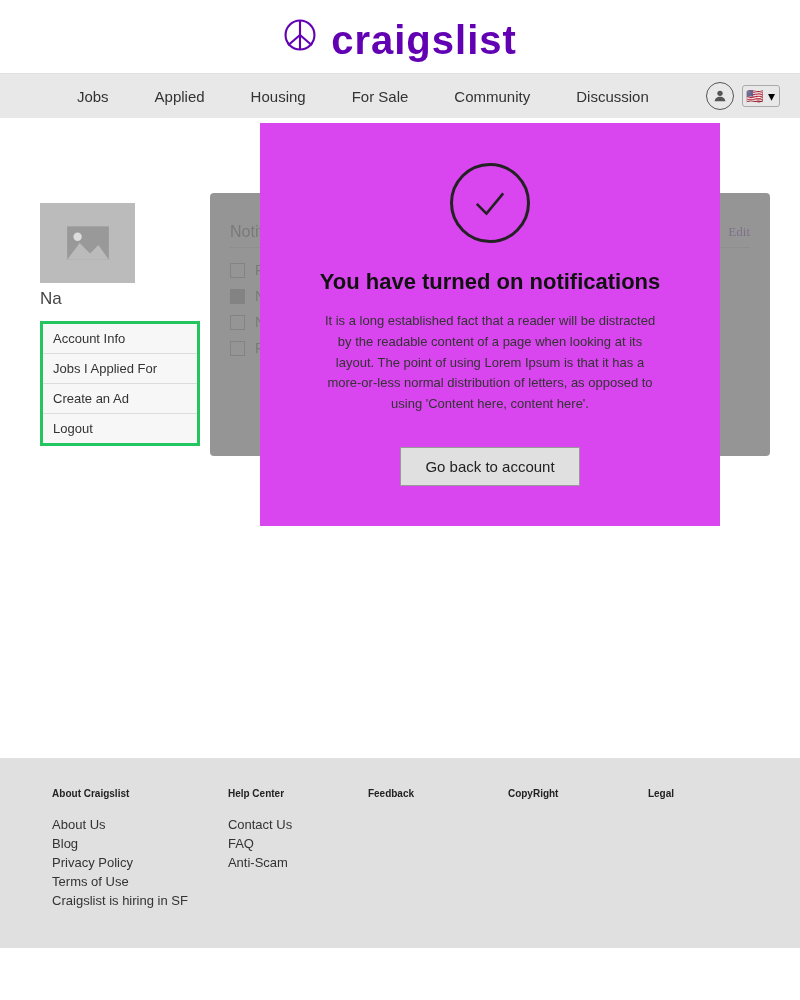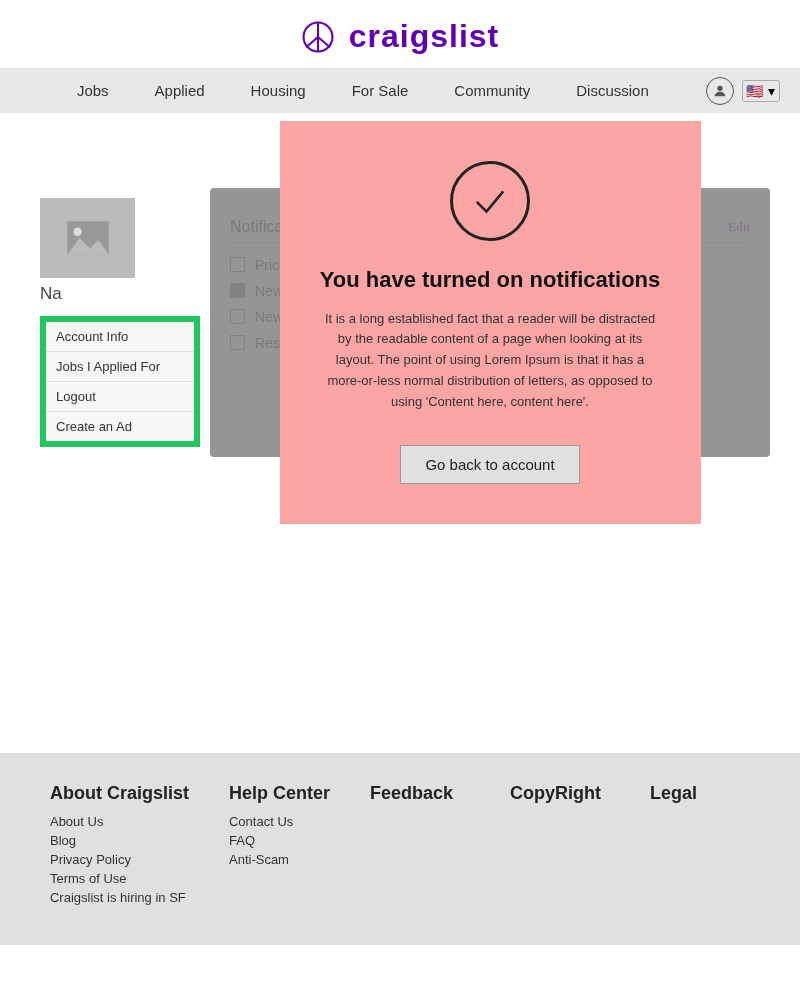--- a/index.html
+++ b/index.html
@@ -1,71 +1,71 @@
 <!DOCTYPE html>
 <html><head>
   <meta charset="utf-8">
   <style>
     * { box-sizing: border-box; margin: 0; padding: 0; }
     body { font-family: Arial, sans-serif; background: #fff; width: 800px; min-height: 1000px; overflow-x: hidden; }
 
     
     .header { background: #fff; text-align: center; padding: 18px 0 10px; border-bottom: 1px solid #e0e0e0; }
-    .logo { color: #6200b3; font-size: 32px; font-weight: bold; letter-spacing: 1px; display: inline-flex; align-items: center; gap: 14px; text-decoration: none; }
+    .logo { color: #6200b3; font-size: 40px; font-weight: bold; letter-spacing: 1px; display: inline-flex; align-items: flex-start; gap: 14px; text-decoration: none; }
     .peace-icon { width: 34px; height: 34px; display: inline-block; }
 
     
     .nav { background: #e8e8e8; display: flex; align-items: center; padding: 0 20px; height: 44px; }
     .nav-links { display: flex; gap: 46px; flex: 1; justify-content: center; }
     .nav-links a { text-decoration: none; color: #333; font-size: 15px; }
     .nav-right { display: flex; align-items: center; gap: 8px; }
     .user-icon { width: 28px; height: 28px; border-radius: 50%; border: 1.5px solid #555; display: flex; align-items: center; justify-content: center; }
     .flag-btn { background: none; border: 1px solid #aaa; border-radius: 3px; padding: 2px 4px; font-size: 14px; cursor: pointer; display: flex; align-items: center; gap: 2px; }
 
     
     .main { padding: 30px 40px; position: relative; min-height: 600px; }
     .page-title { text-align: center; font-size: 26px; font-weight: normal; color: #555; margin-bottom: 24px; }
 
     
     .account-layout { display: flex; gap: 20px; }
     .account-sidebar { width: 160px; flex-shrink: 0; }
     .profile-img { width: 95px; height: 80px; background: #bbb; display: flex; align-items: center; justify-content: center; margin-bottom: 6px; }
     .profile-img svg { width: 50px; height: 50px; fill: #888; }
     .profile-name { font-size: 17px; color: #444; margin-bottom: 12px; }
-    .sidebar-menu { border: 6px solid #22c55e; }
+    .sidebar-menu { border: 3px solid #22c55e; }
     .sidebar-menu a { display: block; padding: 7px 10px; font-size: 13px; color: #333; text-decoration: none; border-bottom: 1px solid #ddd; background: #f7f7f7; }
     .sidebar-menu a:last-child { border-bottom: none; }
 
     
     .account-content { flex: 1; position: relative; }
 
     
     .modal-overlay { position: absolute; top: -10px; left: -10px; right: -10px; bottom: -10px; background: rgba(130,130,130,0.85); z-index: 10; display: flex; align-items: center; justify-content: center; border-radius: 4px; }
-    .modal-box { background: #fca5a5; width: 421px; min-height: 380px; display: flex; flex-direction: column; align-items: center; justify-content: flex-end; padding: 40px 40px 40px; gap: 16px; }
+    .modal-box { background: #d946ef; width: 460px; min-height: 380px; display: flex; flex-direction: column; align-items: center; justify-content: flex-end; padding: 40px 40px 40px; gap: 16px; }
     .check-circle { width: 80px; height: 80px; border-radius: 50%; border: 3px solid #222; display: flex; align-items: center; justify-content: center; margin-bottom: 10px; }
     .check-circle svg { width: 44px; height: 44px; }
     .modal-title { font-size: 22px; font-weight: bold; color: #111; text-align: center; }
     .modal-body { font-size: 13px; color: #333; text-align: center; line-height: 1.6; max-width: 340px; }
     .modal-btn { background: #e0e0e0; border: 1px solid #999; padding: 10px 24px; font-size: 15px; cursor: pointer; color: #222; margin-top: 16px; }
 
     
     .notifications-section { margin-top: 20px; padding: 0 10px; }
     .notifications-header { display: flex; justify-content: space-between; align-items: center; border-bottom: 1px solid #ccc; padding-bottom: 6px; margin-bottom: 14px; }
     .notifications-title { font-size: 16px; color: #444; }
     .notifications-edit { font-size: 13px; color: #6200b3; cursor: pointer; font-family: Liberation Serif, serif; }
     .notif-item { display: flex; align-items: center; gap: 10px; margin-bottom: 10px; }
     .notif-checkbox { width: 15px; height: 15px; border: 1.5px solid #888; background: #fff; display: inline-block; flex-shrink: 0; }
     .notif-checkbox.checked { background: #888; }
     .notif-label { font-size: 14px; color: #444; }
 
     
     .footer { background: #e0e0e0; padding: 30px 40px 20px; margin-top: 40px; }
     .footer-top { display: flex; gap: 40px; justify-content: center; margin-bottom: 20px; }
     .footer-col { display: flex; flex-direction: column; gap: 4px; min-width: 100px; }
-    .footer-col-title { font-size: 18px; font-weight: bold; color: #222; margin-bottom: 6px; }
+    .footer-col-title { font-size: 10px; font-weight: bold; color: #222; margin-bottom: 14px; }
     .footer-col a { font-size: 13px; color: #333; text-decoration: none; }
   </style>
 </head>
 <body>
 
 <header>
   <div class="header">
     <a class="logo" href="#">
       <svg class="peace-icon" viewBox="0 0 40 40" xmlns="http://www.w3.org/2000/svg">
         <circle cx="20" cy="20" r="17" fill="none" stroke="#6200b3" stroke-width="2.5"></circle>
@@ -109,22 +109,22 @@
         <svg viewBox="0 0 24 24">
           <rect x="2" y="4" width="20" height="16" fill="#999"></rect>
           <polygon points="2,20 8,12 13,17 17,13 22,20" fill="#bbb"></polygon>
           <circle cx="7" cy="9" r="2" fill="#ddd"></circle>
         </svg>
       </div>
       <div class="profile-name">Na</div>
       <nav class="sidebar-menu">
         <a>Account Info</a>
         <a>Jobs I Applied For</a>
+        <a>Create an Ad</a>
         <a>Logout</a>
-        <a>Create an Ad</a>
       </nav>
     </div>
 
     <div class="account-content">
 
       <div class="modal-overlay">
         <div class="modal-box">
           <div class="check-circle">
             <svg viewBox="0 0 50 50" fill="none" stroke="#222" stroke-width="3">
               <polyline points="10,26 21,37 40,14"></polyline>

